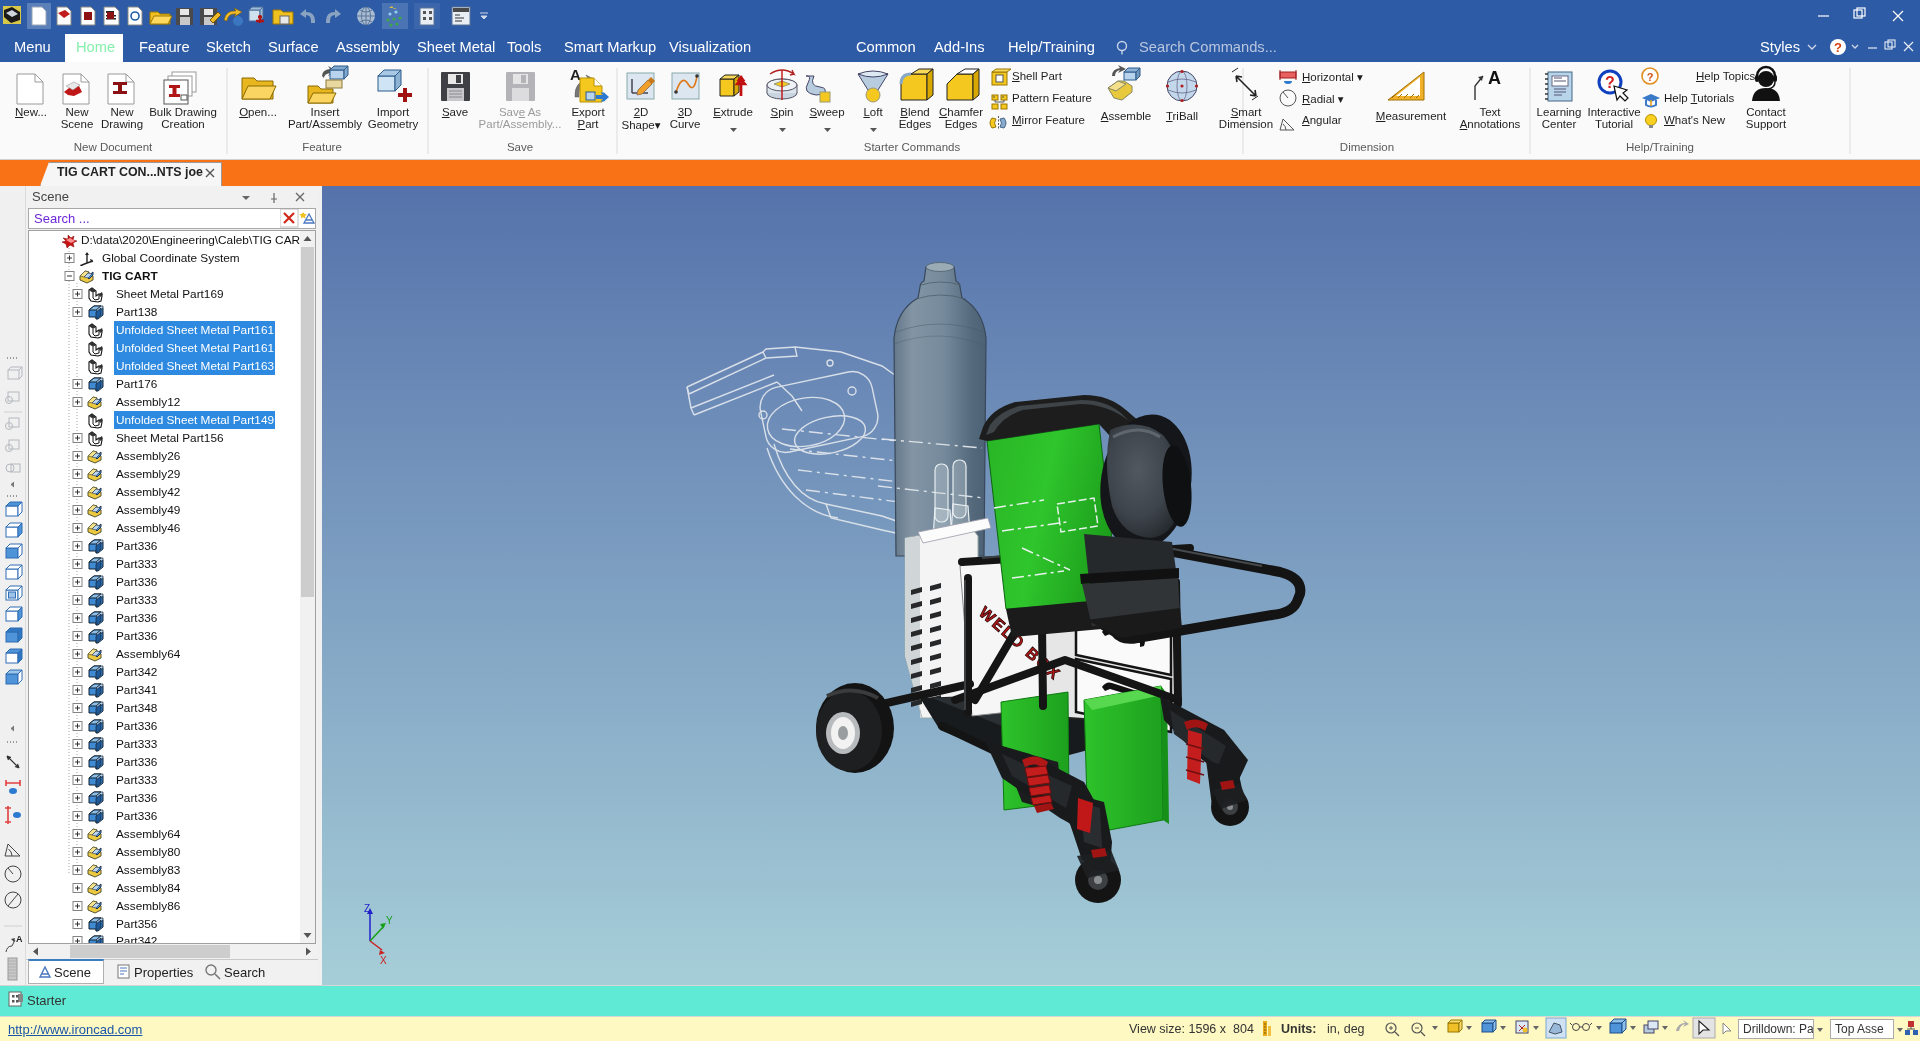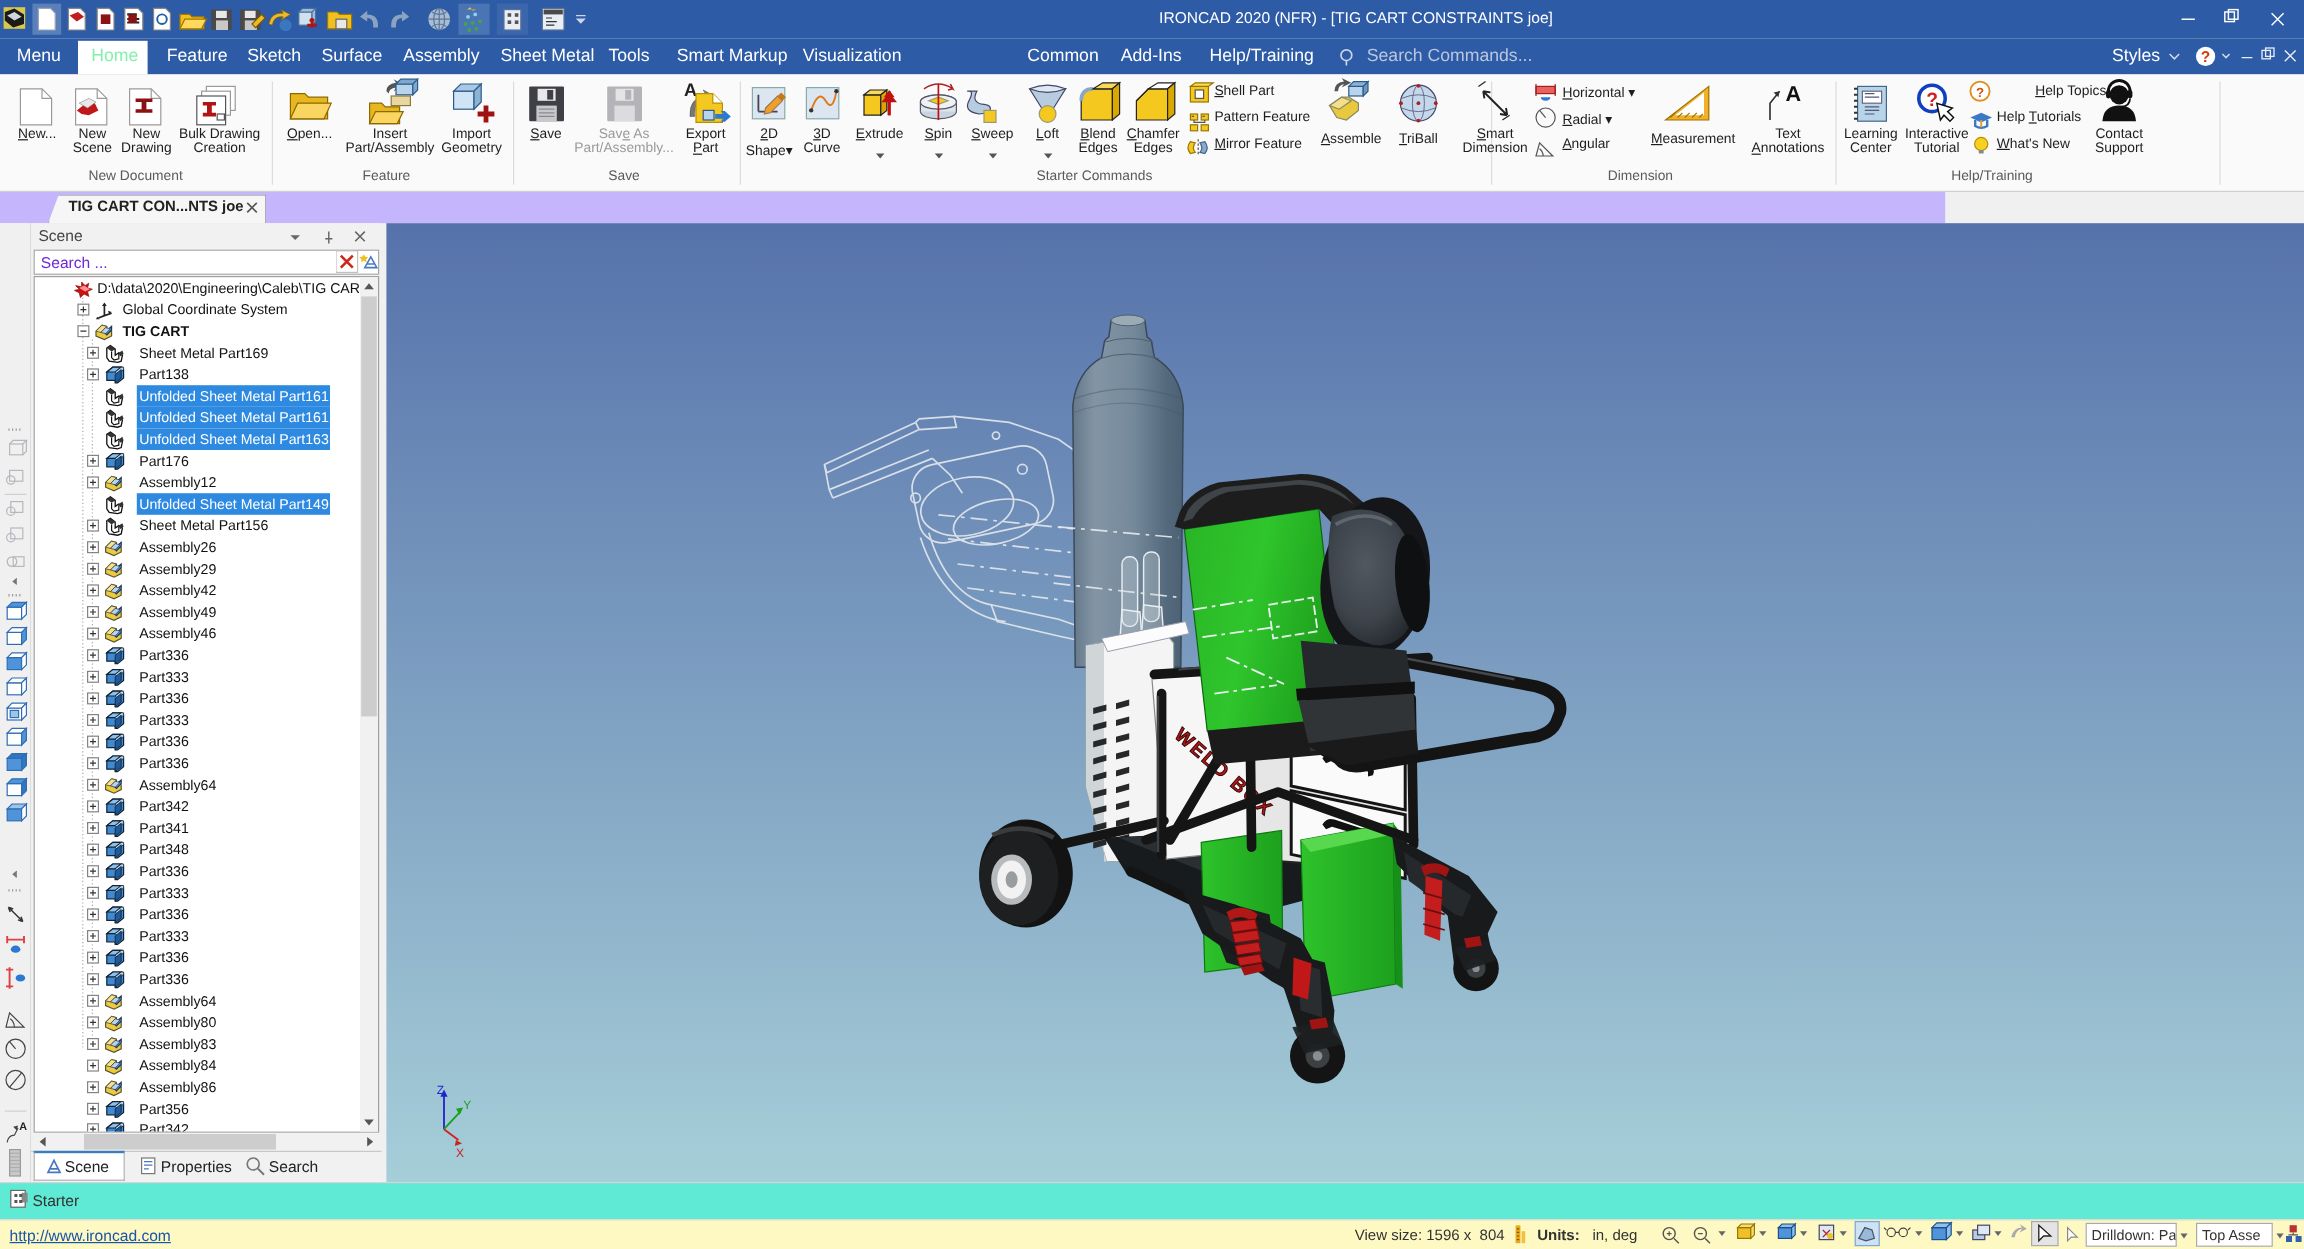--- a/index.html
+++ b/index.html
@@ -1,20 +1,20 @@
 <!DOCTYPE html>
 <html><head>
 <meta charset="utf-8">
 <style>
 * { margin:0; padding:0; box-sizing:border-box; }
 html,body { width:1920px; height:1041px; overflow:hidden; font-family:"Liberation Sans", sans-serif; background:#f0f0f0; }
 #titlebar { position:absolute; left:0; top:0; width:1920px; height:32px; background:#2d5ba6; }
 #tabrow { position:absolute; left:0; top:32px; width:1920px; height:30px; background:#2d5ba6; }
 #ribbon { position:absolute; left:0; top:62px; width:1920px; height:98px; background:#fafafa; border-bottom:1px solid #d0d0d0; }
-#doctabs { position:absolute; left:0; top:160px; width:1621px; height:26px; background:#c4b5fd; }
+#doctabs { position:absolute; left:0; top:160px; width:1920px; height:26px; background:#f97316; }
 #leftstrip { position:absolute; left:0; top:186px; width:26px; height:829px; background:#f0f0f0; border-right:1px solid #dcdcdc; }
 #scenepanel { position:absolute; left:26px; top:186px; width:292px; height:799px; background:#f1f1f1; }
 #viewport { position:absolute; left:322px; top:186px; width:1598px; height:799px; background:linear-gradient(#5672ab, #a6ced8); }
 #starter { position:absolute; left:0; top:985px; width:1920px; height:31px; background:#5eead4; border-top:1px solid #d5d5d5; }
 #statusbar { position:absolute; left:0; top:1016px; width:1920px; height:25px; background:#fef9c3; border-top:1px solid #d7d7d7; }
 .tab { color:#fff; font-size:14.7px; position:absolute; top:7px; }
 .ribgroup-label { position:absolute; top:79px; font-size:11.5px; color:#5a5a5a; text-align:center; }
 .riblabel { position:absolute; font-size:11.5px; color:#1e1e1e; text-align:center; white-space:nowrap; }
 </style>
 </head>
@@ -88,21 +88,20 @@
       <rect x="429" y="11" width="3" height="3" fill="#555"></rect>
   <rect x="423" y="17" width="3" height="3" fill="#555"></rect>
       <rect x="429" y="17" width="3" height="3" fill="#555"></rect>
 
   <rect x="452" y="7" width="18" height="18" fill="#e9eef5" stroke="#5a7396"></rect>
   <rect x="453" y="8" width="16" height="4" fill="#4a4a4a"></rect>
   <path d="M455 15 h5 M455 18 h9 M455 21 h7" stroke="#333"></path>
 
   <path d="M480 13 h8 M481 16 l3 3 l3 -3 Z" stroke="#cfd8e8" fill="#cfd8e8"></path>
 </svg>
-<div style="position:absolute;left:340px;top:0;width:1580px;height:32px;text-align:center;color:#fff;font-size:13px;line-height:30px;">IRONCAD 2020 (NFR) - [TIG CART CONSTRAINTS joe]</div>
 <svg width="120" height="32" style="position:absolute;right:0;top:0">
   <path d="M18 16 h11" stroke="#fff" stroke-width="1.2"></path>
   <rect x="54" y="10" width="8" height="8" fill="none" stroke="#fff" stroke-width="1.2"></rect>
   <rect x="57" y="8" width="8" height="8" fill="none" stroke="#fff" stroke-width="1.2"></rect>
   <path d="M93 11 l10 10 M103 11 l-10 10" stroke="#fff" stroke-width="1.2"></path>
 </svg>
 </div>
 <div id="tabrow">
 <div style="position:absolute;left:65px;top:2px;width:58px;height:28px;background:#fff;"></div>
 <div class="tab" style="left:14px;">Menu</div>

